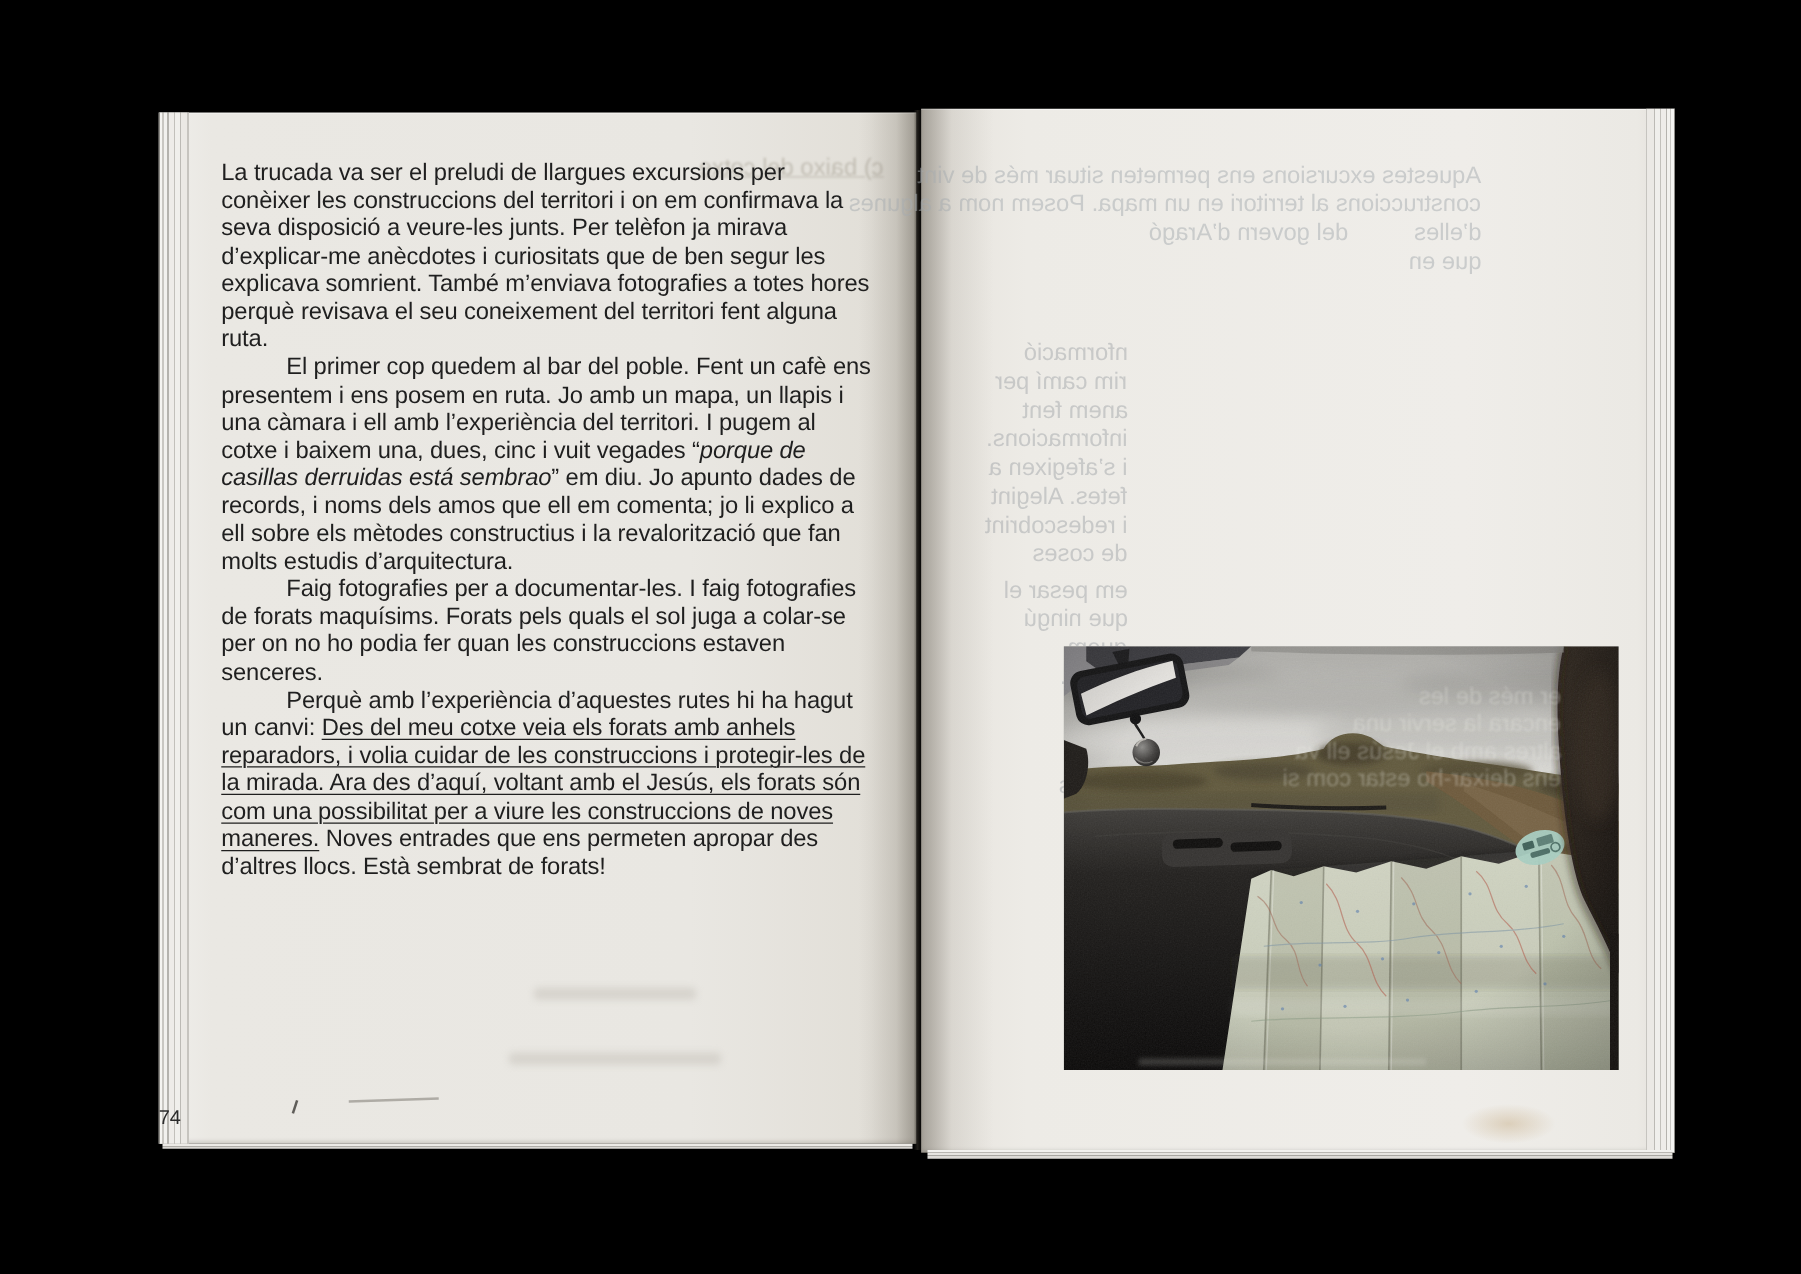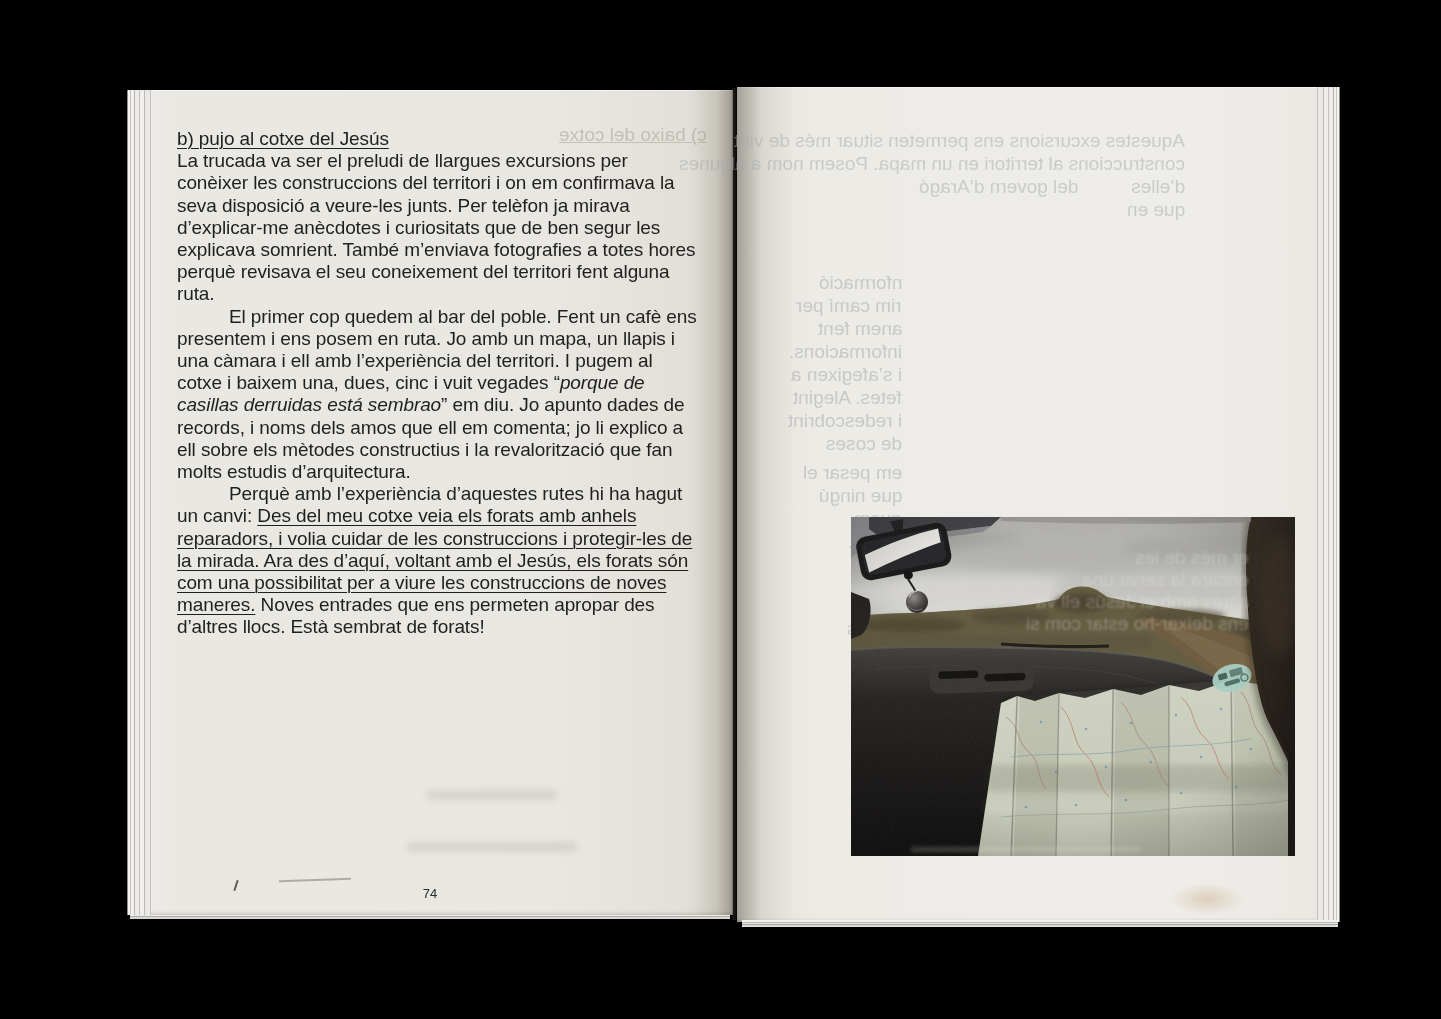--- a/index.html
+++ b/index.html
@@ -43,21 +43,21 @@
     background:repeating-linear-gradient(180deg,#eceae6 0 1.5px,#aeaca7 1.5px 2.5px,#d9d7d3 2.5px 4px);}
 
   
   .textblock{
     position:absolute;left:50px;top:38px;width:524px;
     font-size:19px;line-height:22.2px;color:#1f1f1f;letter-spacing:-0.1px;
   }
   .textblock p{margin:0;}
   .textblock p.ind{text-indent:52px;}
   .u{text-decoration:underline;text-underline-offset:3px;text-decoration-thickness:1.3px;}
-  .pagenum{position:absolute;left:0;width:100%;text-align:center;font-size:13px;color:#2b2b2b;}
+  .pagenum{position:absolute;left:0;width:100%;text-align:left;font-size:16px;color:#2b2b2b;}
   .pn-left{top:796px;}
   .pn-right{top:795px;}
 
   
   .ghost-span{position:absolute;right:0;white-space:pre;transform:scaleX(-1);filter:blur(.6px);}
   .ghost-heading-left{position:absolute;right:26px;top:34px;font-size:19px;color:rgba(168,162,150,.55);}
   .ghost-heading-left .ghost-span{position:static;display:inline-block;transform:scaleX(-1);text-decoration:underline;filter:blur(.7px);}
   .ghost-top{position:absolute;right:155px;top:0;width:470px;height:240px;font-size:19px;color:rgba(166,171,176,.5);}
   .ghost-col{position:absolute;left:0;top:0;width:165px;height:620px;font-size:19px;color:rgba(158,163,168,.48);}
   .photo-ghost{position:absolute;inset:0;font-size:19px;color:rgba(240,240,233,.30);pointer-events:none;}
@@ -82,23 +82,23 @@
 <div class="book">
 
   <div class="page page-left">
     <div class="edge-left"></div>
 
     <div class="ghost-heading-left">
       <span class="ghost-span">c) baixo del cotxe</span>
     </div>
 
     <div class="textblock">
-      <p class="heading"><span class="u">b) pujo al cotxe del Jesús</span></p>
       <p>La trucada va ser el preludi de llargues excursions per conèixer les construccions del territori i on em confirmava la seva disposició a veure-les junts. Per telèfon ja mirava d’explicar-me anècdotes i curiositats que de ben segur les explicava somrient. També m’enviava fotografies a totes hores perquè revisava el seu coneixement del territori fent alguna ruta.</p>
       <p class="ind"><span>El primer cop quedem al bar del poble. Fent un cafè ens presentem i ens posem en ruta. Jo amb un mapa, un llapis i una càmara i ell amb l’experiència del territori. I pugem al cotxe i baixem una, dues, cinc i vuit vegades “</span><em>porque de casillas derruidas está sembrao</em><span>” em diu. Jo apunto dades de records, i noms dels amos que ell em comenta; jo li explico a ell sobre els mètodes constructius i la revalorització que fan molts estudis d’arquitectura.</span></p>
+      <p class="ind">Faig fotografies per a documentar-les. I faig fotografies de forats maquísims. Forats pels quals el sol juga a colar-se per on no ho podia fer quan les construccions estaven senceres.</p>
       <p class="ind"><span>Perquè amb l’experiència d’aquestes rutes hi ha hagut un canvi: </span><span class="u">Des del meu cotxe veia els forats amb anhels reparadors, i volia cuidar de les construccions i protegir-les de la mirada. Ara des d’aquí, voltant amb el Jesús, els forats són com una possibilitat per a viure les construccions de noves maneres.</span><span> Noves entrades que ens permeten apropar des d’altres llocs. Està sembrat de forats!</span></p>
     </div>
 
     <div class="smudge s1"></div>
     <div class="smudge s2"></div>
     <div class="mark-slash"></div>
     <div class="mark-line"></div>
 
     <div class="pagenum pn-left">74</div>
   </div>

